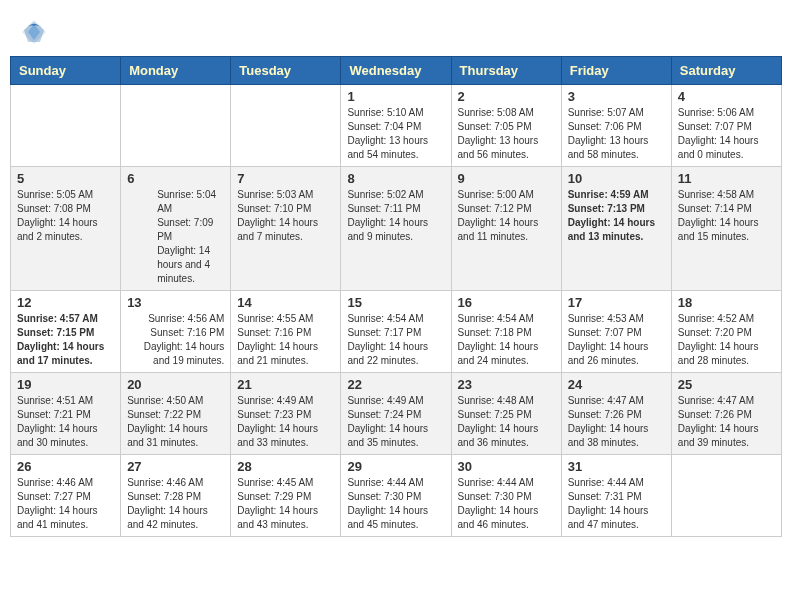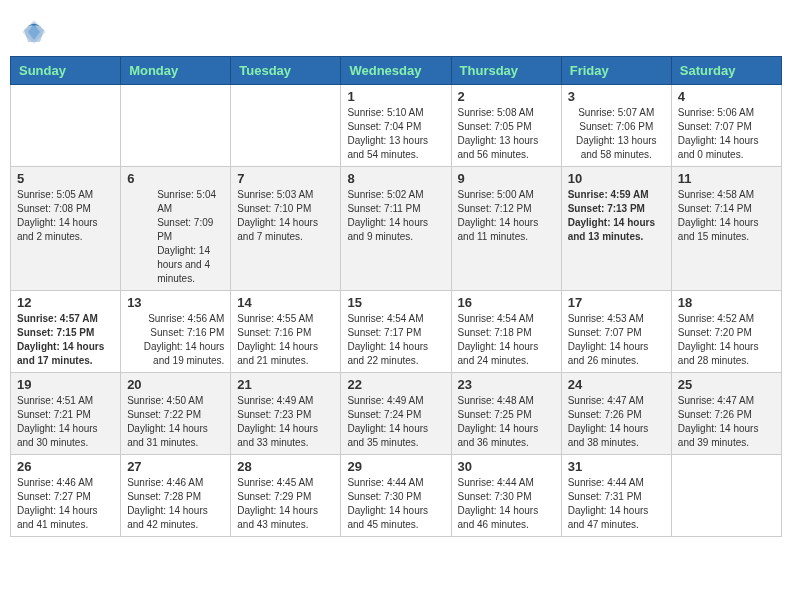--- a/index.html
+++ b/index.html
@@ -53,21 +53,21 @@
       font-size: 16px;
       color: #555;
     }
     .calendar {
       width: 100%;
       border-collapse: collapse;
       margin-top: 6px;
     }
     .calendar th {
       background: #2b6cb0;
-      color: #86efac;
+      color: #fef9c3;
       text-align: left;
       padding: 6px 8px;
       font-size: 13px;
       font-weight: bold;
       border: 1px solid #1a4f8a;
     }
     .calendar td {
       vertical-align: top;
       border: 1px solid #ccc;
       padding: 4px 6px;
@@ -141,21 +141,21 @@
 Daylight: 13 hours and 54 minutes.</div>
         </td>
         <td>
           <span class="day-number">2</span>
           <div class="day-info" style="white-space: pre-line;">Sunrise: 5:08 AM
 Sunset: 7:05 PM
 Daylight: 13 hours and 56 minutes.</div>
         </td>
         <td>
           <span class="day-number">3</span>
-          <div class="day-info" style="white-space: pre-line; text-align: center;">Sunrise: 5:07 AM
+          <div class="day-info" style="white-space: pre-line;">Sunrise: 5:07 AM
 Sunset: 7:06 PM
 Daylight: 13 hours and 58 minutes.</div>
         </td>
         <td>
           <span class="day-number">4</span>
           <div class="day-info" style="white-space: pre-line;">Sunrise: 5:06 AM
 Sunset: 7:07 PM
 Daylight: 14 hours and 0 minutes.</div>
         </td>
       </tr>

